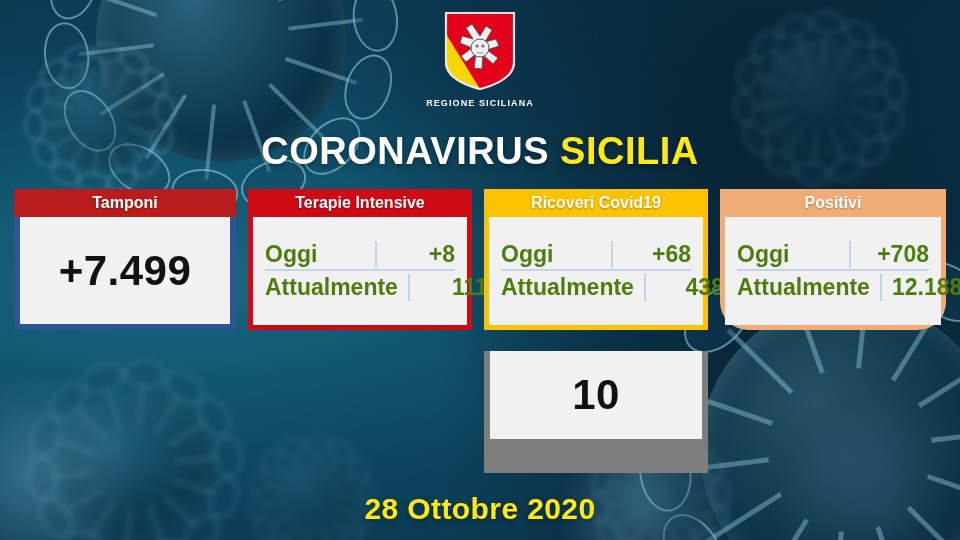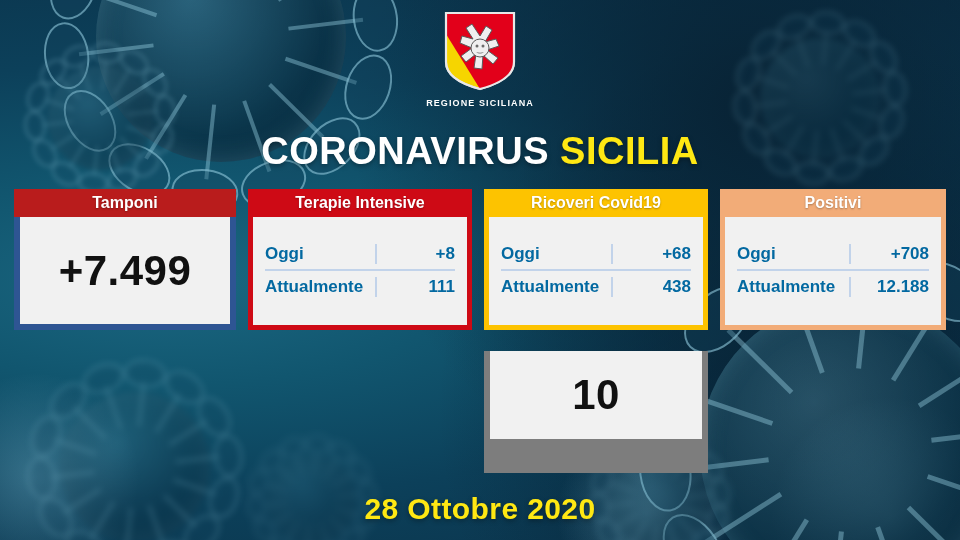--- a/index.html
+++ b/index.html
@@ -119,44 +119,44 @@
     font-size: 42px;
     font-weight: bold;
     color: #111111;
     letter-spacing: 0.5px;
   }
 
   .rows { padding: 0 12px; }
   .row {
     display: flex; align-items: center;
     height: 32px;
-    font-size: 17px;
-    font-weight: bold;
-    color: #0369a1;
+    font-size: 23px;
+    font-weight: bold;
+    color: #4d7c0f;
   }
   .row .lbl { flex: 1 1 auto; text-align: left; white-space: nowrap; }
   .row .val { flex: 0 0 auto; text-align: right; min-width: 78px; white-space: nowrap; }
   .row.top { border-bottom: 2px solid #c2d3ea; }
   .row .lbl { border-right: 2px solid #c2d3ea; padding-right: 10px; }
   .row .val { padding-left: 10px; }
 
   
   #card-tamponi  { left: 14px;  top: 189px; width: 222px; height: 141px; background: #2e5593; padding: 0 0 0 0; }
   #card-tamponi .card-head { background: #b91c1c; }
   #card-tamponi .card-body { margin: 0 6px 6px 6px; height: 107px; }
 
   #card-terapie  { left: 248px; top: 189px; width: 224px; height: 141px; background: #ce0a15; }
   #card-terapie .card-head { background: #ce0a15; }
   #card-terapie .card-body { margin: 0 5px 5px 5px; height: 108px; }
 
   #card-ricoveri { left: 484px; top: 189px; width: 224px; height: 141px; background: #fdc300; }
   #card-ricoveri .card-head { background: #fdc300; }
   #card-ricoveri .card-body { margin: 0 5px 5px 5px; height: 108px; }
 
-  #card-positivi { left: 720px; top: 189px; width: 226px; height: 141px; background: #f2ac78; }
+  #card-positivi { left: 720px; top: 189px; width: 226px; height: 141px; background: #f2ac78; border-radius: 28px; }
   #card-positivi .card-head { background: #f2ac78; }
   #card-positivi .card-body { margin: 0 5px 5px 5px; height: 108px; }
 
   #card-guariti  { left: 248px; top: 351px; width: 224px; height: 122px; background: #22dd72; }
   #card-guariti .card-head { background: #22dd72; }
   #card-guariti .card-body { margin: 0 6px 6px 6px; height: 88px; }
 
   #card-deceduti { left: 484px; top: 351px; width: 224px; height: 122px; background: #7d7d7d; }
   #card-deceduti .card-head { background: #7d7d7d; }
   #card-deceduti .card-body { margin: 0 6px 6px 6px; height: 88px; }

